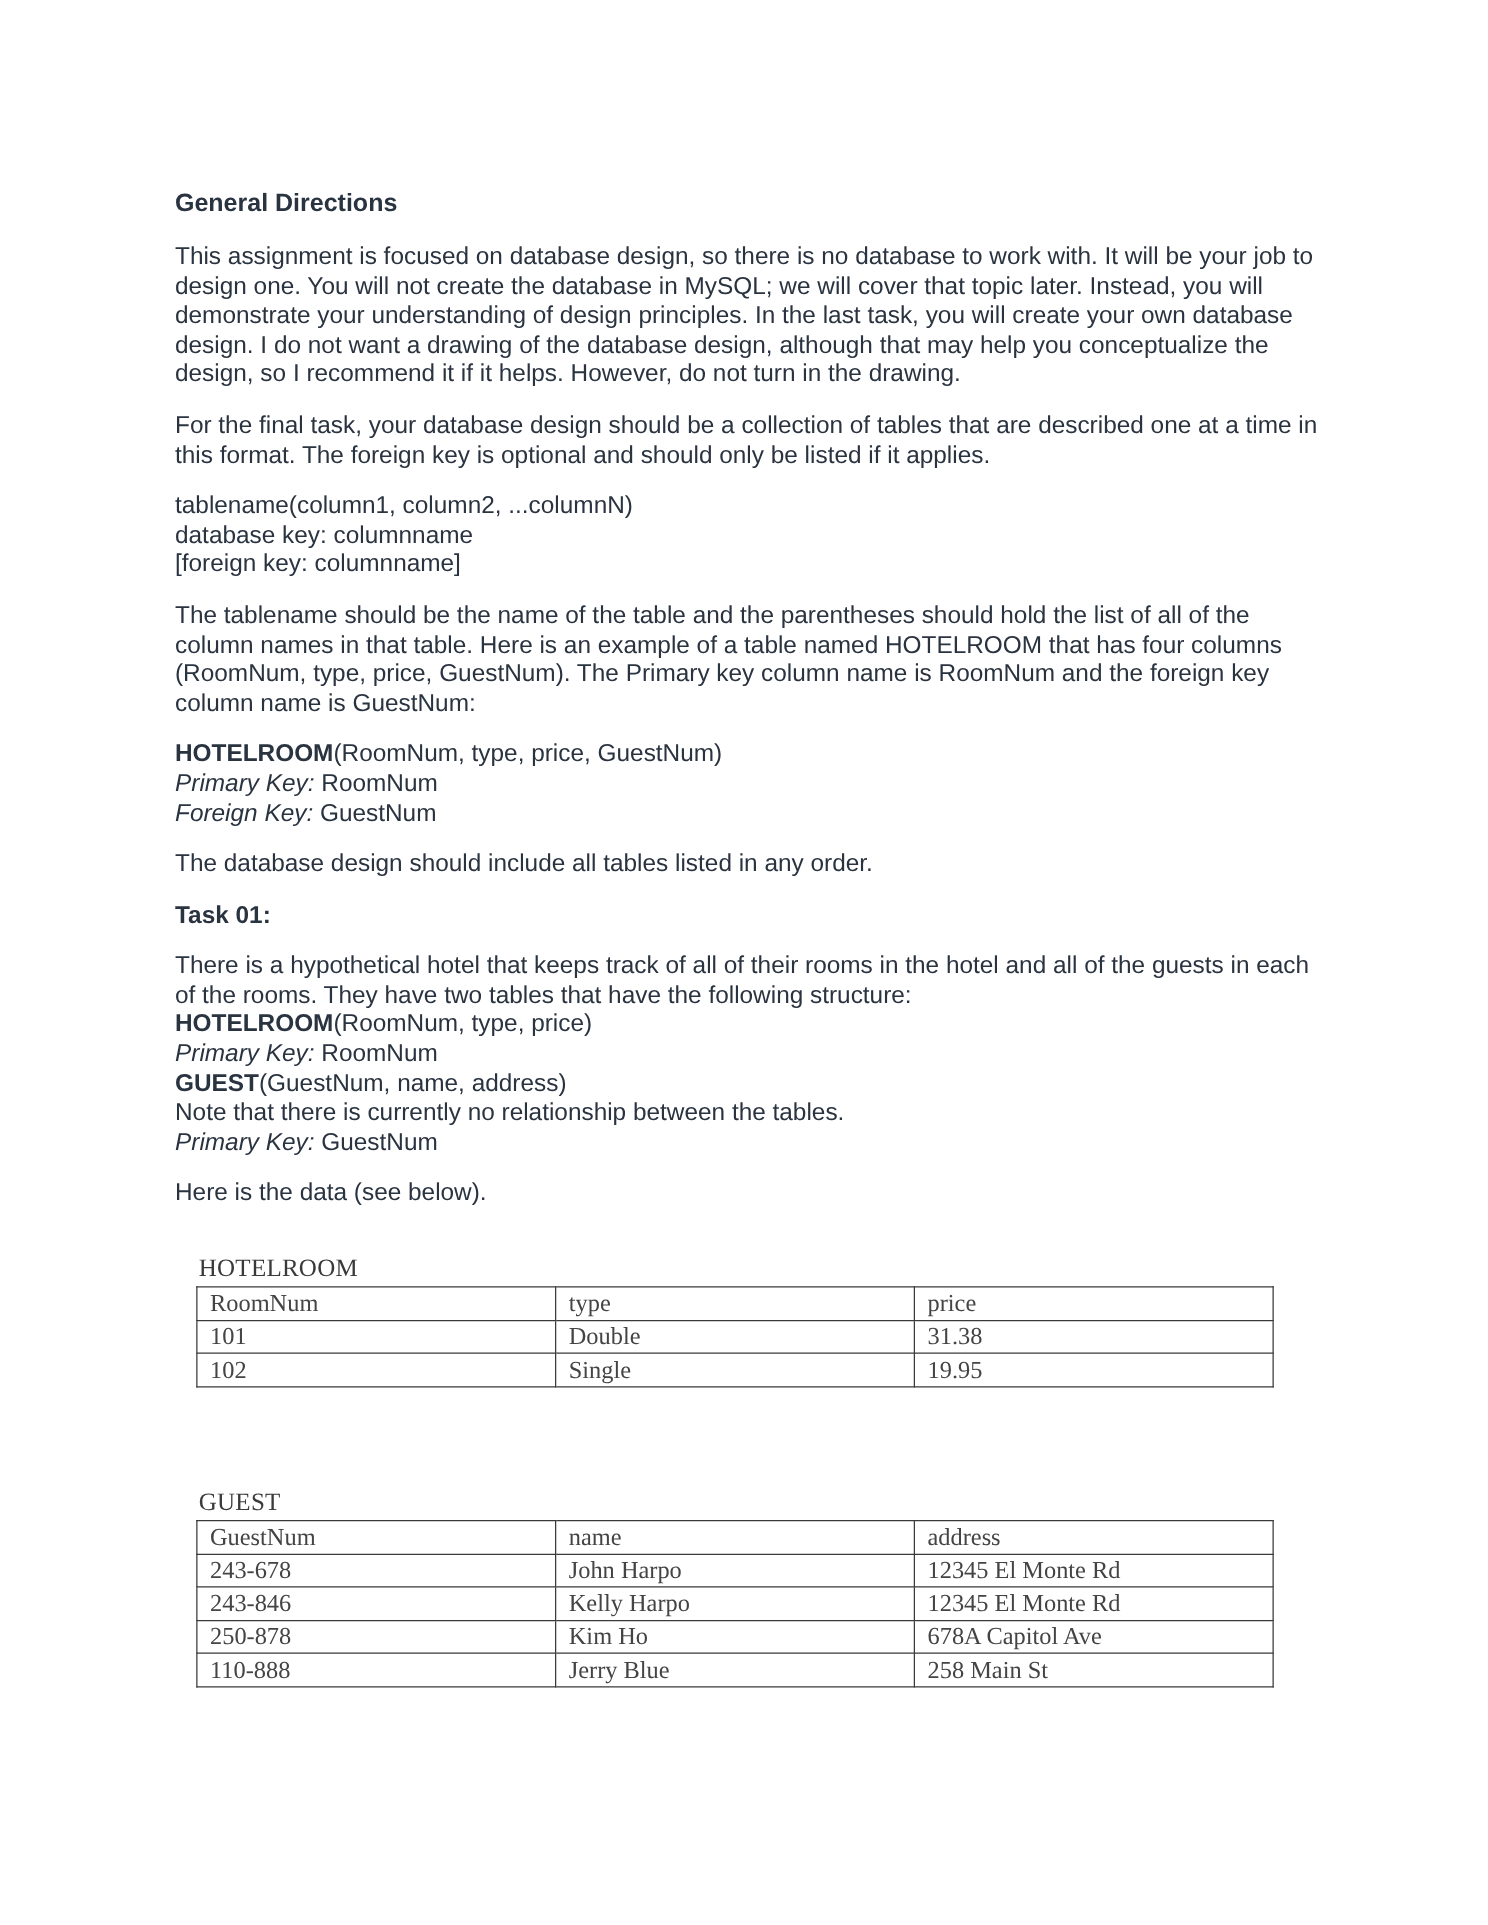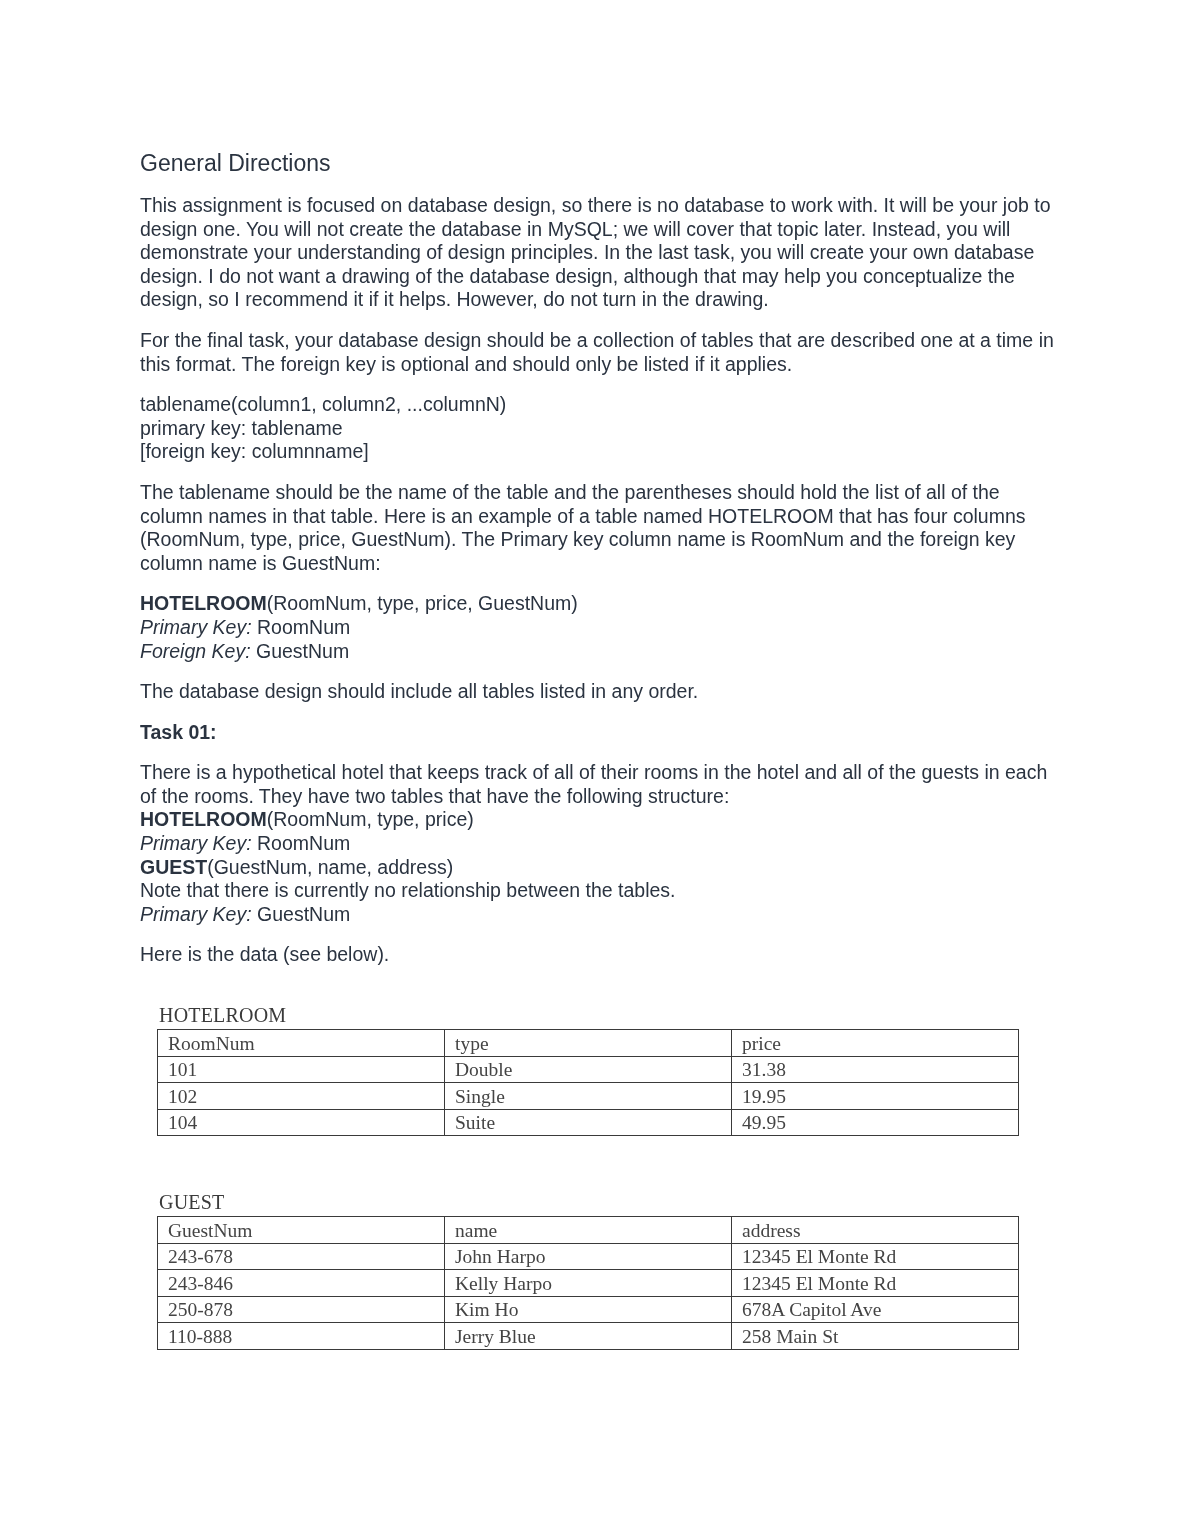--- a/index.html
+++ b/index.html
@@ -1,19 +1,19 @@
 <!DOCTYPE html>
 <html><head>
   <meta charset="utf-8">
   <style>
     html, body { margin: 0; padding: 0; background: #ffffff; }
     body { width: 1190px; height: 1540px; position: relative; overflow: hidden; }
     .page { position: absolute; left: 140px; top: 148px; width: 920px; color: #2a3340;
             font-family: "Liberation Sans", sans-serif; font-size: 19.5px; line-height: 23.6px; }
-    .title { font-size: 23px; line-height: 30px; margin: 0 0 16px 0; font-weight: normal; }
+    .title { font-size: 20px; line-height: 30px; margin: 0 0 16px 0; font-weight: bold; }
     p { margin: 0 0 17px 0; }
     .block { margin: 0 0 17px 0; }
     .line { display: block; white-space: nowrap; }
     .b { font-weight: bold; }
     .i { font-style: italic; text-align: center; }
     .tbl-wrap { position: absolute; left: 157px; width: 863px;
                 font-family: "Liberation Serif", "DejaVu Serif", serif; color: #3a3a3a; }
     .tbl-caption { font-size: 20px; line-height: 24px; margin: 0 0 2px 2px; letter-spacing: 0.2px; }
     table { border-collapse: collapse; width: 862px; table-layout: fixed; }
     td { border: 1.6px solid #3a3a3a; height: 25.5px; padding: 0 0 0 10px; font-size: 19.5px;
@@ -26,21 +26,21 @@
 
 <div class="page">
   <h1 class="title">General Directions</h1>
 
   <p>This assignment is focused on database design, so there is no database to work with.  It will be your job to design one.  You will not create the database in MySQL; we will cover that topic later.  Instead, you will demonstrate your understanding of design principles.  In the last task, you will create your own database design.  I do not want a drawing of the database design, although that may help you conceptualize the design, so I recommend it if it helps.  However, do not turn in the drawing.</p>
 
   <p>For the final task, your database design should be a collection of tables that are described one at a time in this format.  The foreign key is optional and should only be listed if it applies.</p>
 
   <div class="block">
     <span class="line">tablename(column1, column2, ...columnN)</span>
-    <span class="line">primary key: tablename</span>
+    <span class="line">database key: columnname</span>
     <span class="line">[foreign key: columnname]</span>
   </div>
 
   <p>The tablename should be the name of the table and the parentheses should hold the list of all of the column names in that table.  Here is an example of a table named HOTELROOM that has four columns (RoomNum, type, price, GuestNum).  The Primary key column name is RoomNum and the foreign key column name is GuestNum:</p>
 
   <div class="block">
     <span class="line"><span class="b">HOTELROOM</span><span>(RoomNum, type, price, GuestNum)</span></span>
     <span class="line"><span class="i">Primary Key:</span><span> RoomNum</span></span>
     <span class="line"><span class="i">Foreign Key:</span><span> GuestNum</span></span>
   </div>
@@ -73,25 +73,20 @@
     <tr>
       <td>101</td>
       <td>Double</td>
       <td>31.38</td>
     </tr>
     <tr>
       <td>102</td>
       <td>Single</td>
       <td>19.95</td>
     </tr>
-    <tr>
-      <td>104</td>
-      <td>Suite</td>
-      <td>49.95</td>
-    </tr>
   </tbody>
     </table>
 </div>
 
 <div class="tbl-wrap" style="top:1190px;">
   <div class="tbl-caption">GUEST</div>
   <table>
     <tbody>
         <tr>
       <td class="c1">GuestNum</td>

